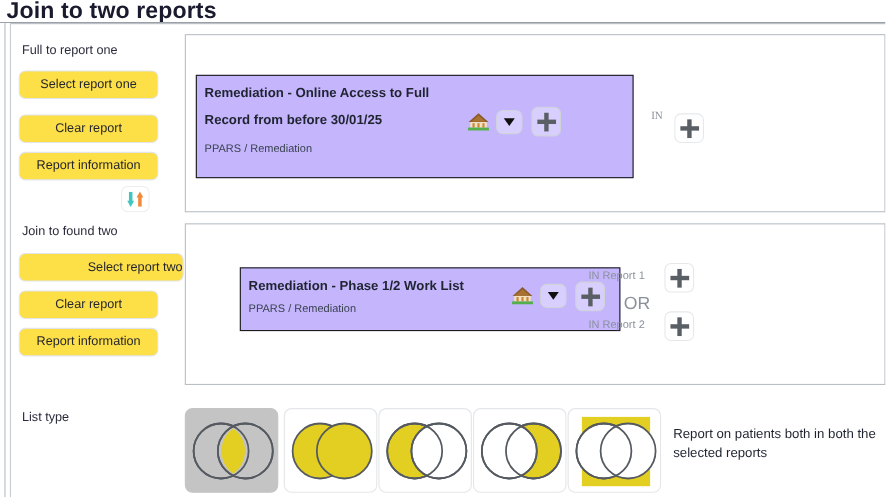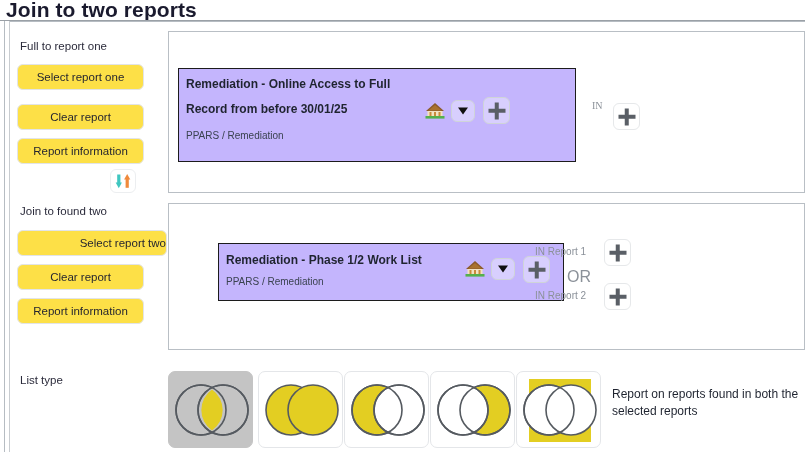--- a/index.html
+++ b/index.html
@@ -346,15 +346,15 @@
 
   <div class="venn-tile" style="left:516px; top:371px;">
     <svg width="85" height="77" viewBox="0 0 85 77">
       <rect x="12" y="7" width="62" height="63" fill="#E3CE22"></rect>
       <circle cx="32" cy="38" r="25" fill="#FFFFFF" stroke="#555A60" stroke-width="1.6"></circle>
       <circle cx="54" cy="38" r="25" fill="#FFFFFF" stroke="#555A60" stroke-width="1.6"></circle>
       <circle cx="32" cy="38" r="25" fill="none" stroke="#555A60" stroke-width="1.6"></circle>
     </svg>
   </div>
 
-  <div class="join-desc">Report on reports found in both the selected reports</div>
+  <div class="join-desc">Report on patients both in both the selected reports</div>
 
 </div>
 
 </body></html>

